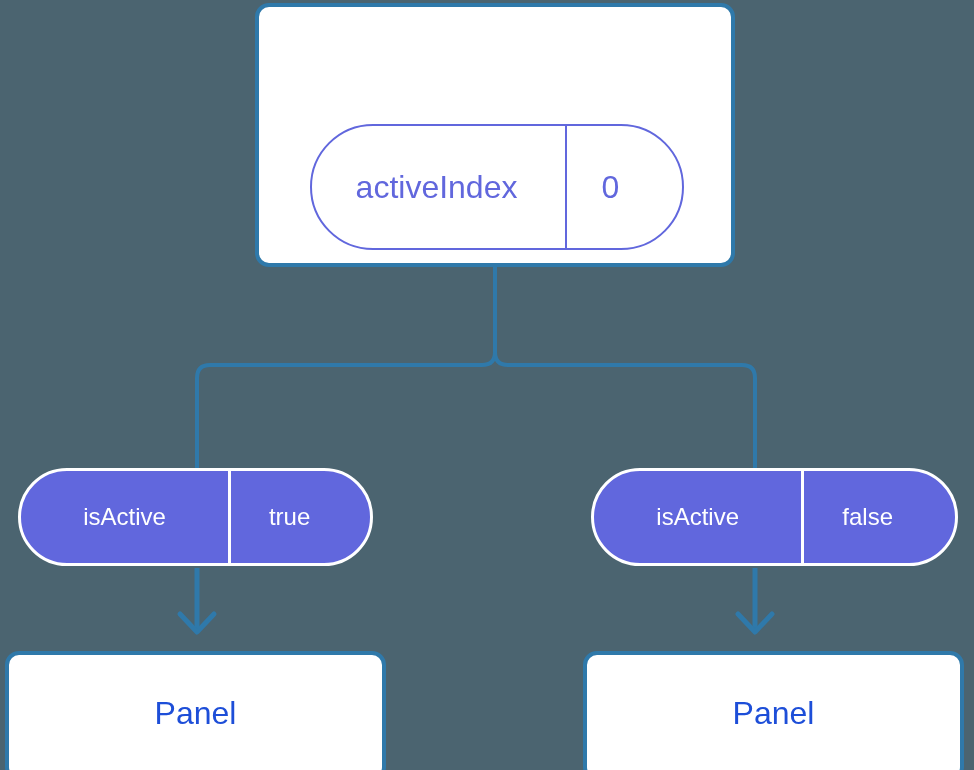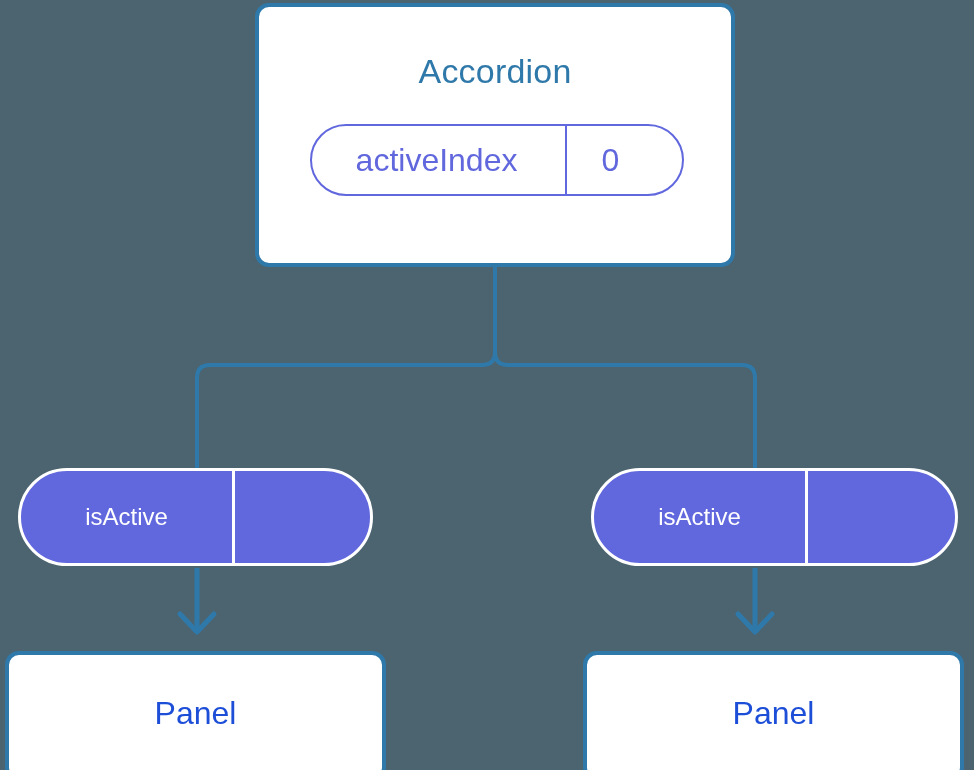--- a/index.html
+++ b/index.html
@@ -86,21 +86,21 @@
   }
   .pill-outline .pill-key {
     border-right: 2px solid #6167dd;
   }
 
   #accordion-state-pill {
     position: absolute;
     left: 51px;
     top: 117px;
     width: 374px;
-    height: 72px;
+    height: 126px;
     font-size: 32px;
   }
   #accordion-state-pill .pill-key { width: 258px; padding-right: 4px; }
   #accordion-state-pill .pill-val { width: 116px; padding-right: 28px; }
 
   
   .pill-filled {
     position: absolute;
     background: #6167dd;
     border: 3px solid #ffffff;
@@ -169,34 +169,35 @@
       <path d="M 197 568 L 197 630" fill="none" stroke="#2f79aa" stroke-width="5" stroke-linecap="butt"></path>
       <path d="M 180 614 L 197 632 L 214 614" fill="none" stroke="#2f79aa" stroke-width="5" stroke-linecap="round" stroke-linejoin="round"></path>
     </g>
     <g>
       <path d="M 755 568 L 755 630" fill="none" stroke="#2f79aa" stroke-width="5" stroke-linecap="butt"></path>
       <path d="M 738 614 L 755 632 L 772 614" fill="none" stroke="#2f79aa" stroke-width="5" stroke-linecap="round" stroke-linejoin="round"></path>
     </g>
   </svg>
 
   <div class="node-box" id="accordion-node">
-    <div class="node-title">Accordion</div>
 
     <div class="pill pill-outline" id="accordion-state-pill">
       <div class="pill-key">activeIndex</div>
       <div class="pill-val">0</div>
     </div>
   </div>
 
   <div class="pill pill-filled" id="prop-pill-left">
     <div class="pill-key">isActive</div>
+    <div class="pill-val">true</div>
   </div>
 
   <div class="pill pill-filled" id="prop-pill-right">
     <div class="pill-key">isActive</div>
+    <div class="pill-val">false</div>
   </div>
 
   <div class="node-box panel-node" id="panel-node-left">
     <div class="panel-label">Panel</div>
   </div>
 
   <div class="node-box panel-node" id="panel-node-right">
     <div class="panel-label">Panel</div>
   </div>
 

